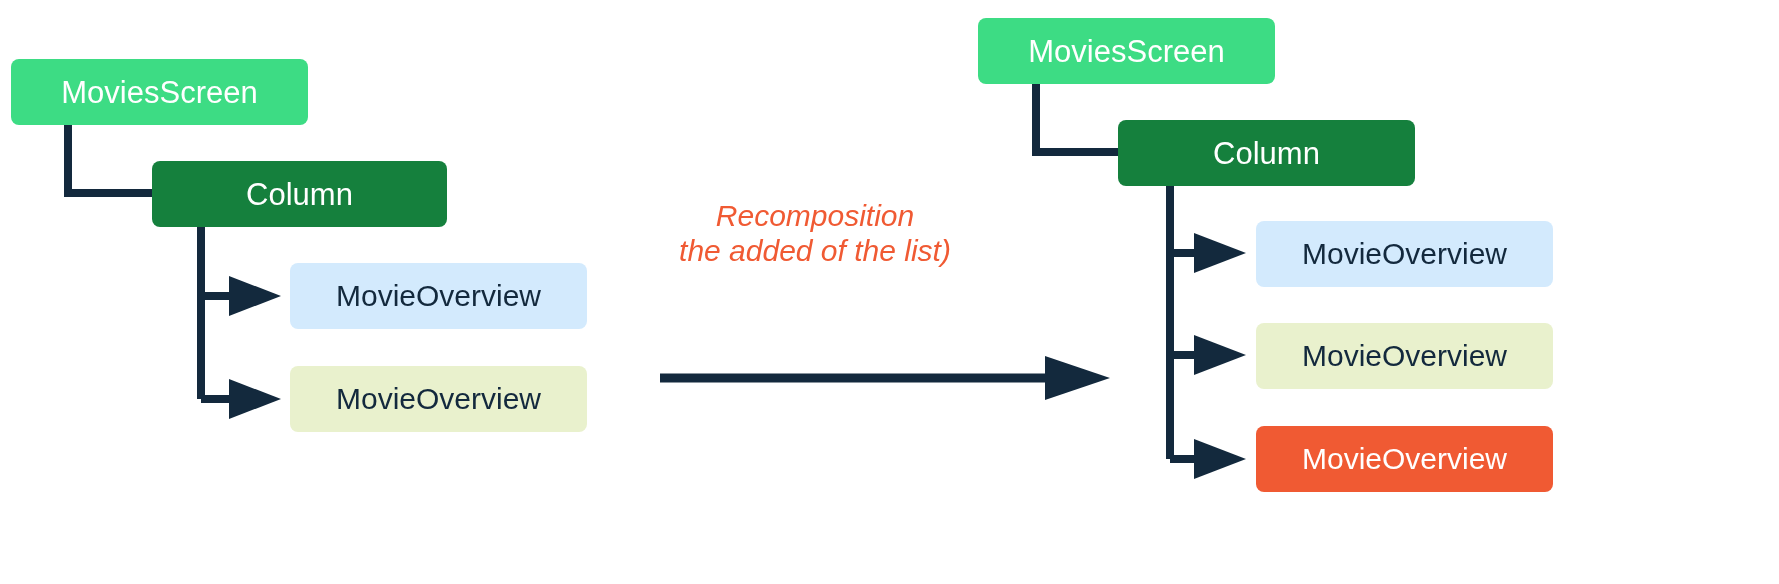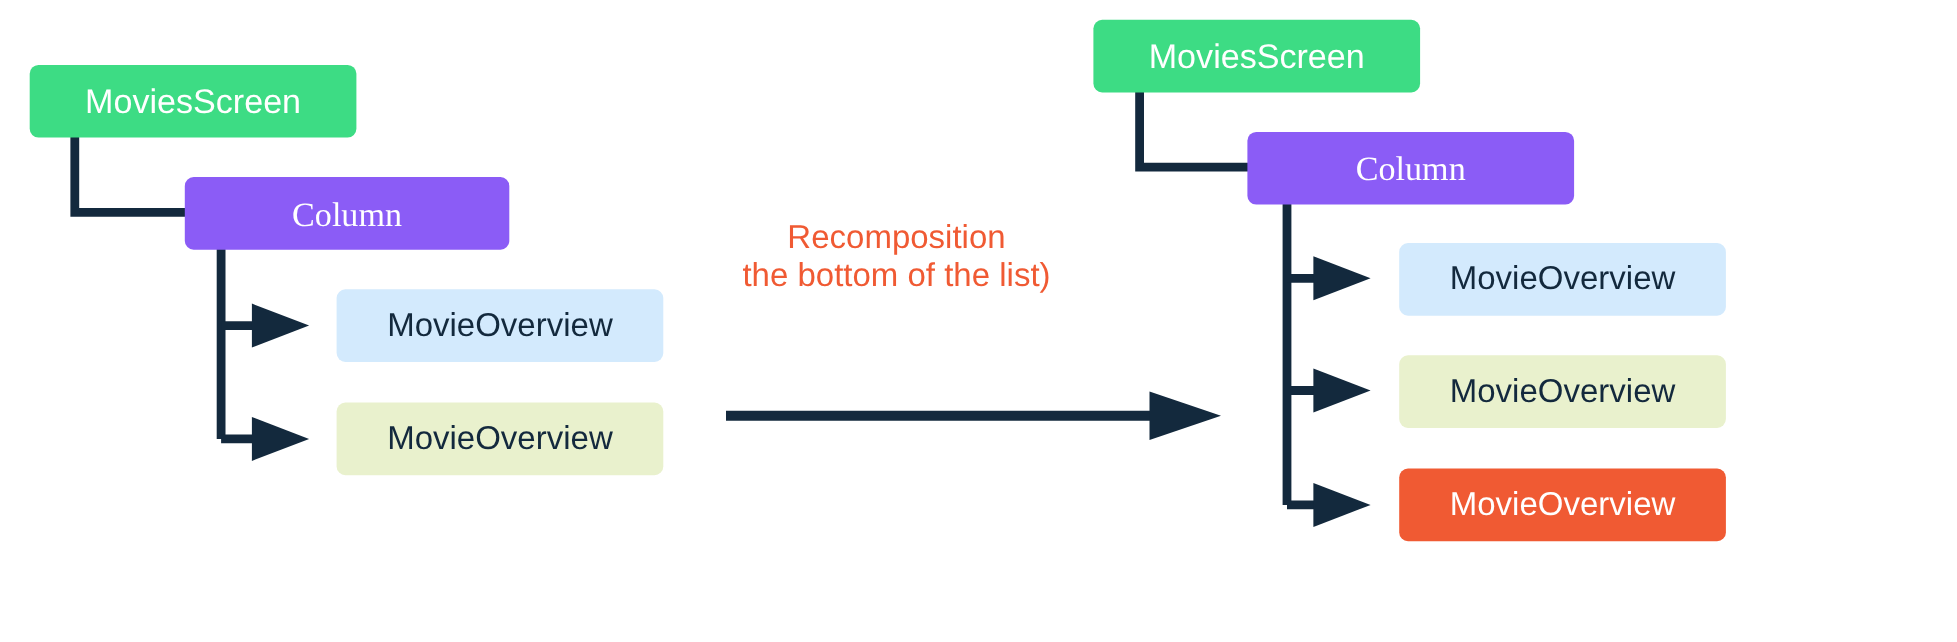--- a/index.html
+++ b/index.html
@@ -19,36 +19,34 @@
     overflow: hidden;
   }
   .node {
     position: absolute;
     border-radius: 8px;
     display: flex;
     align-items: center;
     justify-content: center;
     box-sizing: border-box;
     white-space: nowrap;
-    margin-left: 16px;
   }
   .node-label {
     display: block;
     line-height: 1;
   }
   .n-screen {
     background: #3ddc84;
   }
   .n-screen .node-label {
     color: #ffffff;
     font-size: 31px;
   }
   .n-column {
-    background: #8b5cf6;
-    font-family: Liberation Serif, serif;
+    background: #15803d;
   }
   .n-column .node-label {
     color: #ffffff;
     font-size: 31px;
   }
   .n-blue {
     background: #d3eafd;
   }
   .n-blue .node-label {
     color: #13293d;
@@ -78,20 +76,21 @@
   }
   .caption {
     position: absolute;
     text-align: center;
     line-height: 1.18;
     font-size: 30px;
     white-space: nowrap;
   }
   .caption-line {
     display: block;
+    font-style: italic;
   }
 </style>
 </head>
 <body>
 
 <div id="canvas">
 
   <svg class="connector-layer" viewBox="0 0 1779 584" width="1779" height="584" xmlns="http://www.w3.org/2000/svg">
 
     <g>
@@ -119,21 +118,21 @@
   <div class="node n-blue" style="left:290px; top:263px; width:297px; height:66px;">
     <span class="node-label">MovieOverview</span>
   </div>
 
   <div class="node n-lime" style="left:290px; top:366px; width:297px; height:66px;">
     <span class="node-label">MovieOverview</span>
   </div>
 
   <div class="caption" style="left:655px; top:198px; width:320px; color:#f05a33;">
     <span class="caption-line">Recomposition</span>
-    <span class="caption-line">the bottom of the list)</span>
+    <span class="caption-line">the added of the list)</span>
   </div>
 
   <svg class="connector-layer" viewBox="0 0 1779 584" width="1779" height="584" xmlns="http://www.w3.org/2000/svg">
     <g>
       <path d="M 660 378 L 1055 378" fill="none" stroke="#13293d" stroke-width="9"></path>
       <polygon points="1045,356 1110,378 1045,400" fill="#13293d"></polygon>
     </g>
   </svg>
 
   <svg class="connector-layer" viewBox="0 0 1779 584" width="1779" height="584" xmlns="http://www.w3.org/2000/svg">

